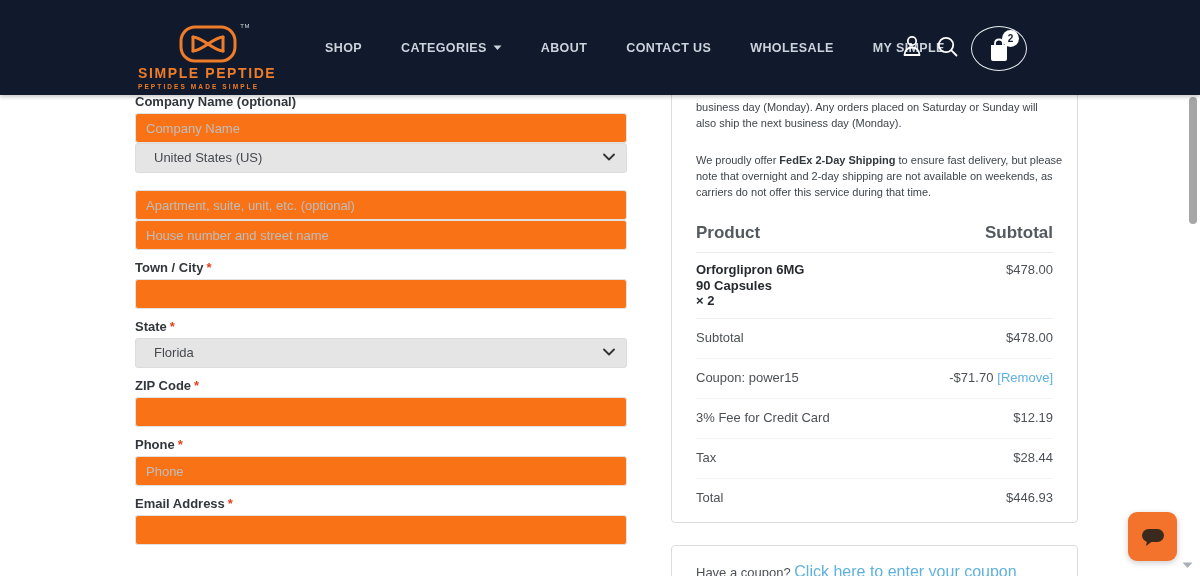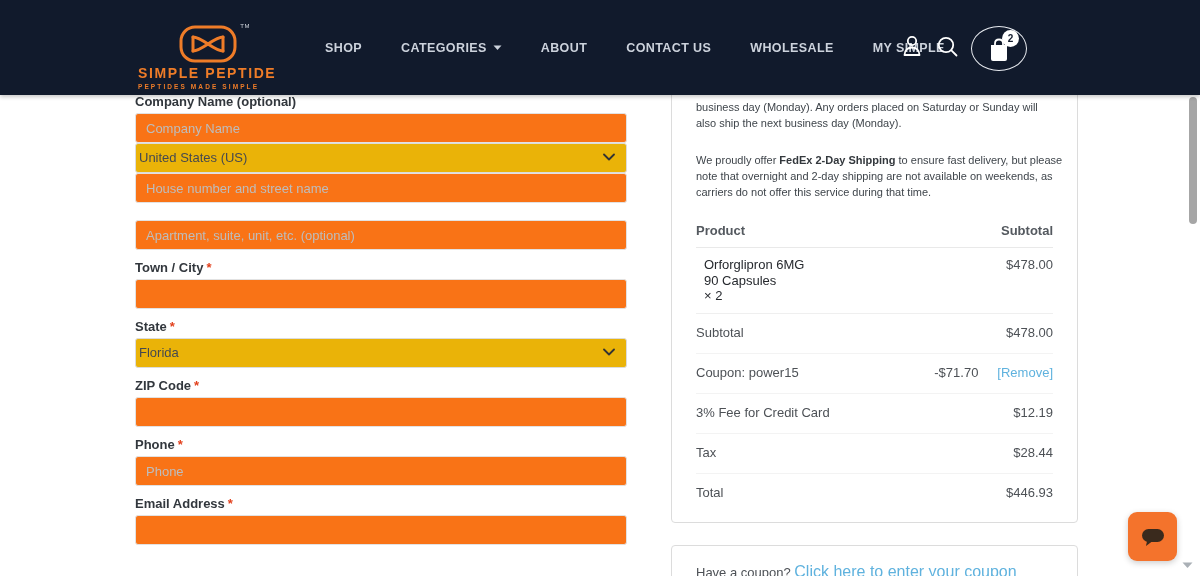--- a/index.html
+++ b/index.html
@@ -28,41 +28,41 @@
 
   
   .billing { position:absolute; left:135px; top:84px; width:492px; }
   .f-label { display:block; font-size:13px; line-height:14px; font-weight:bold; color:#32373d; margin:11px 0 4px; }
   .req { color:#e2401c; margin-left:3px; font-weight:bold; }
   .f-input { display:block; width:492px; height:30px; background:#f97316; border:1px solid #e2e2e2;
     border-radius:3px; font-size:13px; color:#45494f; padding:0 10px; outline:none;
     font-family:"Liberation Sans", sans-serif; }
   .f-input::placeholder { color:#bdbdbd; }
   .f-input.apt { margin-top:17px; }
-  .f-select { position:relative; width:492px; height:30px; background:#eab308; border:1px solid #dcdcdc;
-    border-radius:3px; font-size:13px; color:#45494f; line-height:28px; padding:0 3px; cursor:pointer; }
+  .f-select { position:relative; width:492px; height:30px; background:#e5e5e5; border:1px solid #dcdcdc;
+    border-radius:3px; font-size:13px; color:#45494f; line-height:28px; padding:0 18px; cursor:pointer; }
   .sel-chevron { position:absolute; right:11px; top:9px; }
 
   
   .summary-box { position:absolute; left:671px; top:74px; width:407px; height:449px;
     background:#ffffff; border:1px solid #dcdcdc; border-radius:4px; padding:24px 24px 0 24px; overflow:hidden; }
   .ship-line { font-size:11px; line-height:16px; color:#3f454b; white-space:nowrap; }
   .ship-p2 { margin-top:21px; }
   .ship-bold { font-weight:bold; color:#33383d; }
   .os-header { display:flex; justify-content:space-between; margin-top:23px; padding-bottom:9px;
-    border-bottom:1px solid #e9e9e9; font-size:13px; font-weight:bold; color:#54595f; }
+    border-bottom:1px solid #e9e9e9; font-size:17px; font-weight:bold; color:#54595f; }
   .os-product-row { display:flex; justify-content:space-between; padding:9px 0;
     border-bottom:1px solid #efefef; }
-  .prod-line { font-size:13px; line-height:15.5px; font-weight:normal; color:#26292e;margin-left:8px; }
+  .prod-line { font-size:13px; line-height:15.5px; font-weight:bold; color:#26292e; }
   .prod-price { font-size:13px; color:#4d5156; }
   .srow { display:flex; justify-content:space-between; padding:11.5px 0; border-bottom:1px solid #f3f3f3;
     font-size:13px; line-height:16px; color:#4d5156; }
   .srow:last-child { border-bottom:none; }
   .srow .amt { text-align:right; }
-  .remove-link { color:#5fb2de; cursor:pointer; margin-left:19px; }
+  .remove-link { color:#5fb2de; cursor:pointer; margin-left:4px; }
 
   
   .coupon-box { position:absolute; left:671px; top:545px; width:407px; height:70px;
     background:#ffffff; border:1px solid #dcdcdc; border-radius:4px; padding:17px 24px; }
   .coupon-text { font-size:13px; color:#4d5156; }
   .coupon-link { color:#5fb2de; cursor:pointer; }
 
   
   .chat-btn { position:absolute; left:1128px; top:512px; width:49px; height:49px; border-radius:9px;
     background:#f4732c; z-index:11; cursor:pointer; display:flex; align-items:center; justify-content:center;
@@ -136,23 +136,23 @@
   <label class="f-label"><span>Company Name (optional)</span></label>
   <input class="f-input" type="text" placeholder="Company Name" style="">
 
   <div class="f-select">
     <span>United States (US)</span>
     <svg class="sel-chevron" width="12" height="8" viewBox="0 0 12 8">
         <path d="M1 1.5 L6 6.5 L11 1.5" fill="none" stroke="#333" stroke-width="1.8" stroke-linecap="round" stroke-linejoin="round"></path>
       </svg>
   </div>
 
+  <input class="f-input apt" type="text" placeholder="Apartment, suite, unit, etc. (optional)" style="">
+
   <input class="f-input" type="text" placeholder="House number and street name" style="">
-
-  <input class="f-input apt" type="text" placeholder="Apartment, suite, unit, etc. (optional)" style="">
 
   <label class="f-label"><span>Town / City</span><span class="req">*</span></label>
   <input class="f-input" type="text" style="">
 
   <label class="f-label"><span>State</span><span class="req">*</span></label>
   <div class="f-select">
     <span>Florida</span>
     <svg class="sel-chevron" width="12" height="8" viewBox="0 0 12 8">
         <path d="M1 1.5 L6 6.5 L11 1.5" fill="none" stroke="#333" stroke-width="1.8" stroke-linecap="round" stroke-linejoin="round"></path>
       </svg>

